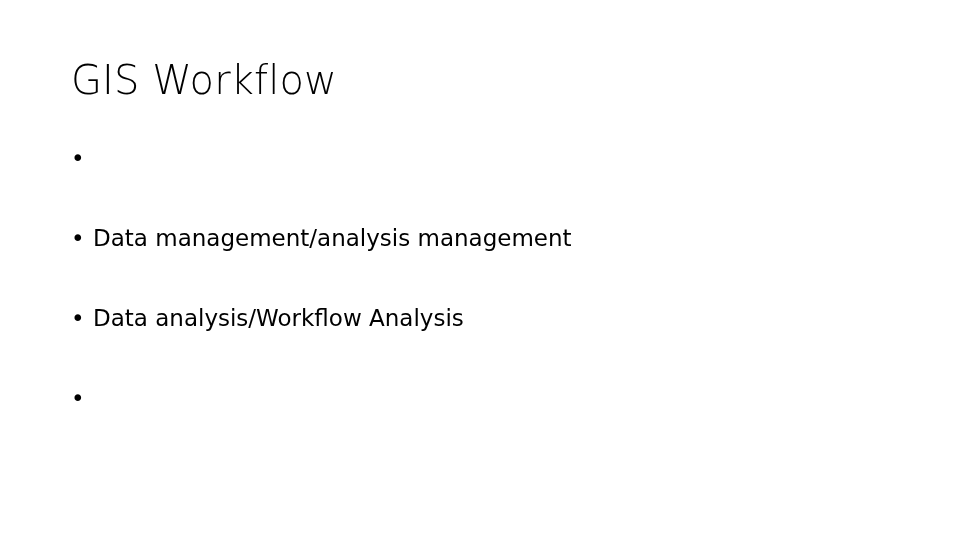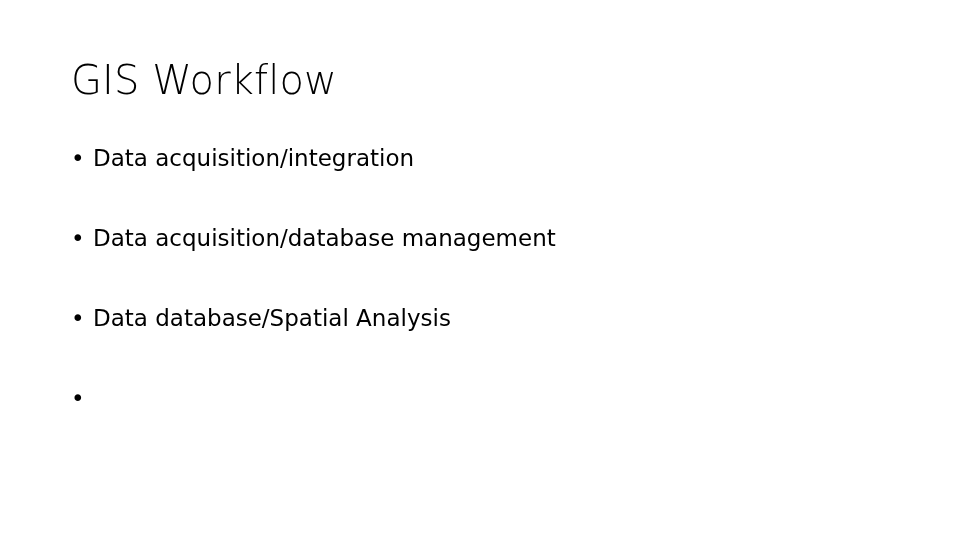--- a/index.html
+++ b/index.html
@@ -88,35 +88,34 @@
 
 <div id="slide">
 
   <div id="slide-title">GIS Workflow</div>
 
   <div id="bullet-list">
 
     <div class="bullet-item">
       <div class="bullet-row">
         <span class="bullet-marker">•</span>
-        <span class="bullet-text">Data acquisition/integration</span>
       </div>
     </div>
 
     <div class="bullet-item">
       <div class="bullet-row">
         <span class="bullet-marker">•</span>
-        <span class="bullet-text">Data acquisition/database management</span>
+        <span class="bullet-text">Data management/analysis management</span>
       </div>
     </div>
 
     <div class="bullet-item">
       <div class="bullet-row">
         <span class="bullet-marker">•</span>
-        <span class="bullet-text">Data database/Spatial Analysis</span>
+        <span class="bullet-text">Data analysis/Workflow Analysis</span>
       </div>
     </div>
 
     <div class="bullet-item">
       <div class="bullet-row">
         <span class="bullet-marker">•</span>
       </div>
     </div>
 
   </div>

